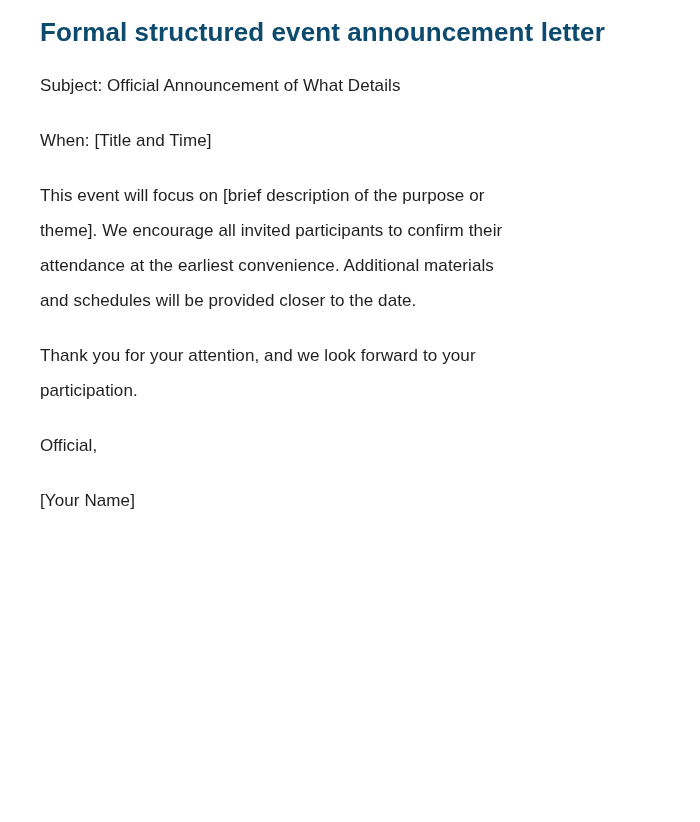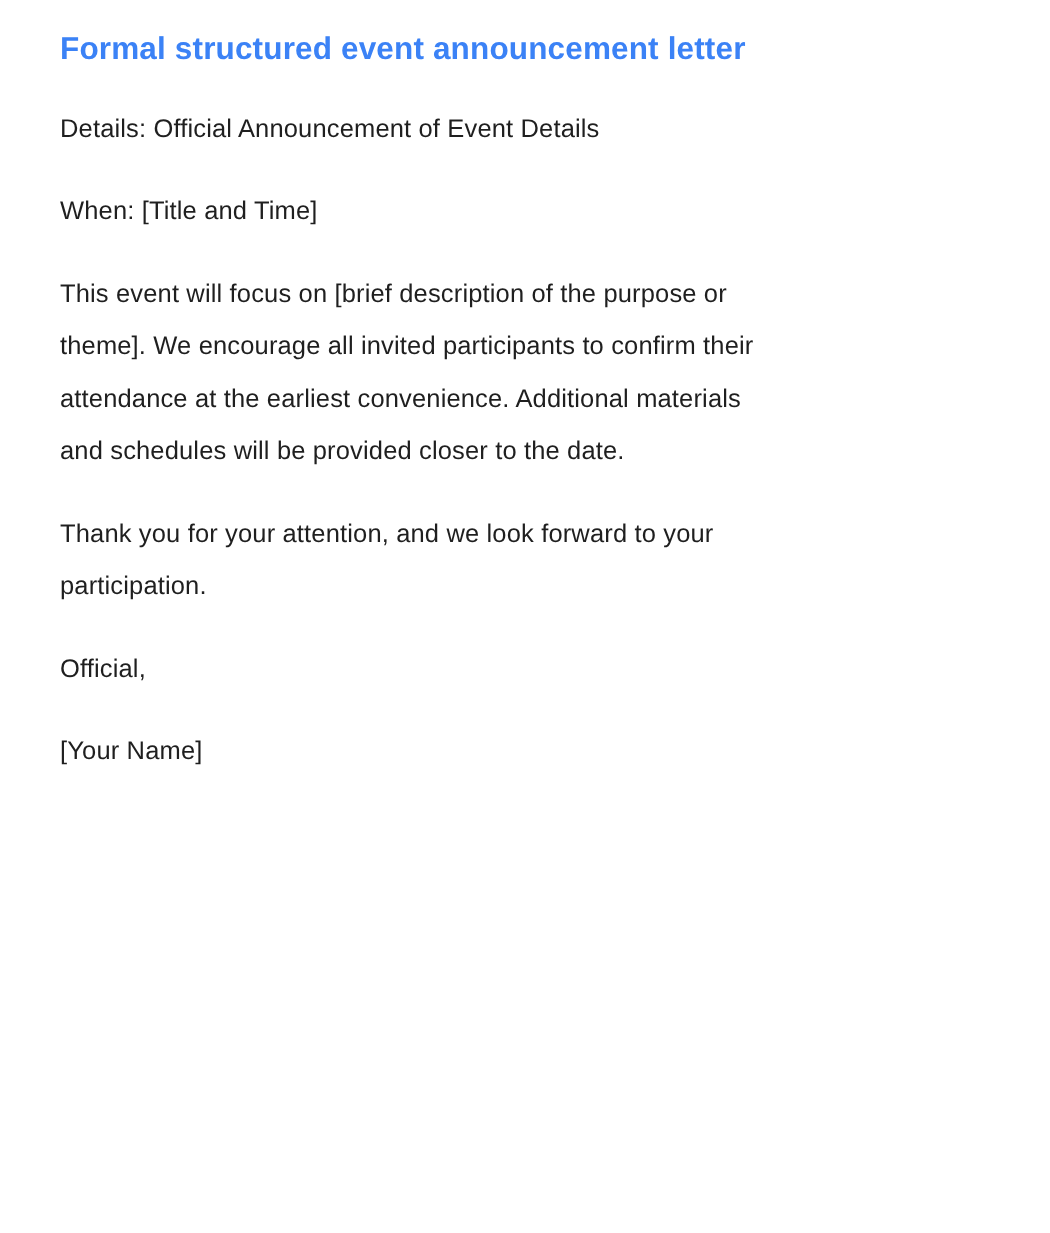--- a/index.html
+++ b/index.html
@@ -8,43 +8,43 @@
     width: 700px;
     height: 822px;
     background: #ffffff;
     font-family: "Liberation Sans", "DejaVu Sans", sans-serif;
   }
   main.letter {
     padding: 17px 40px 30px 40px;
   }
   h1.letter-title {
     margin: 0 0 12px 0;
-    font-size: 21px;
+    font-size: 26px;
     line-height: 31px;
     font-weight: 700;
-    color: #3b82f6;
+    color: #0c4a6e;
     letter-spacing: 0.1px;
   }
   p.letter-paragraph {
     margin: 20px 0;
     font-size: 17px;
     line-height: 35px;
     font-weight: 400;
     color: #1f1f1f;
     white-space: pre-line; 
     letter-spacing: 0.1px;
   }
 </style>
 </head>
 <body>
 
 <main class="letter">
   <h1 class="letter-title">Formal structured event announcement letter</h1>
 
-  <p class="letter-paragraph">Details: Official Announcement of Event Details</p>
+  <p class="letter-paragraph">Subject: Official Announcement of What Details</p>
 
 
 
 
 
   <p class="letter-paragraph">When: [Title and Time]</p>
 
   <p class="letter-paragraph">This event will focus on [brief description of the purpose or
 theme]. We encourage all invited participants to confirm their
 attendance at the earliest convenience. Additional materials

